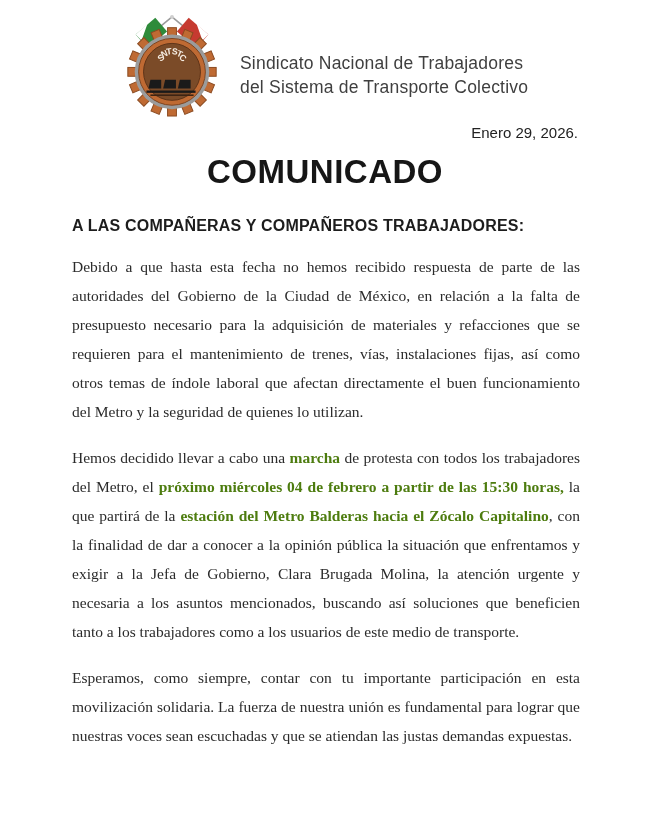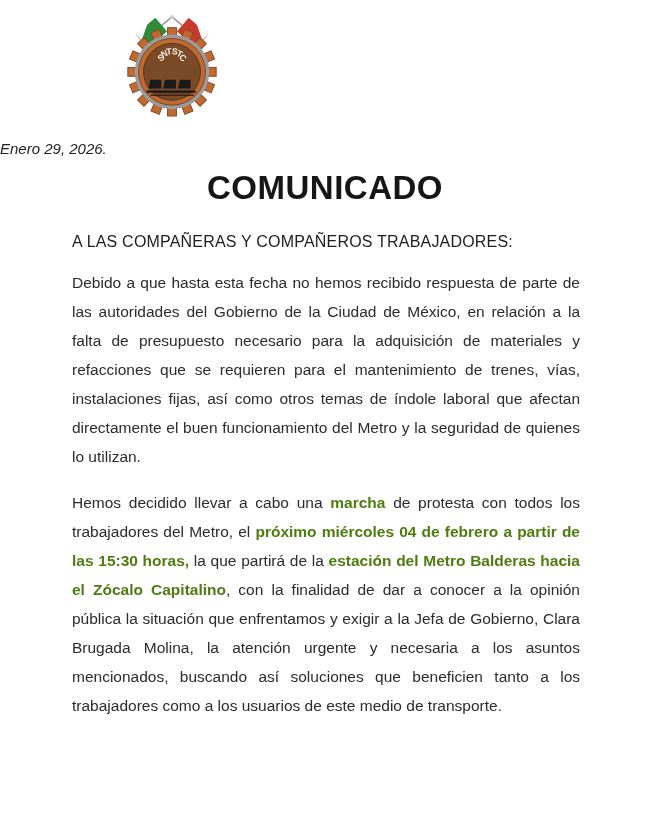--- a/index.html
+++ b/index.html
@@ -27,43 +27,42 @@
   }
   .org-name {
     margin-left: 14px;
     padding-top: 22px;
     font-size: 17.5px;
     line-height: 24px;
     color: #3f3f3f;
     letter-spacing: 0.2px;
   }
   .date-line {
-    text-align: left;
+    text-align: right;
     padding-right: 72px;
-    margin-top: 28px;
+    margin-top: 12px;
     font-size: 15px;
     color: #222222;
-    font-style: italic;
   }
   .doc-title {
     text-align: center;
     margin-top: 12px;
     font-size: 33px;
     font-weight: bold;
     letter-spacing: 0.5px;
     color: #161616;
   }
   .salutation {
     margin: 26px 70px 12px 72px;
     font-size: 16px;
-    font-weight: normal;
+    font-weight: bold;
     color: #1d1d1d;
     letter-spacing: 0.2px;
   }
-  .body-copy { margin: 0 70px 0 72px; }
+  .body-copy { margin: 0 70px 0 72px; font-family: Liberation Serif, serif; }
   .body-copy p {
     font-size: 15.5px;
     line-height: 29px;
     text-align: justify;
     color: #2b2b2b;
     margin-top: 17px;
   }
   .body-copy p b { color: #4d7c0f; }
 </style>
 </head>
@@ -126,26 +125,31 @@
 
         <g fill="#1a1a1a">
           <polygon points="33,70 44,70 44,79 31,79"></polygon>
           <polygon points="48,70 59,70 59,79 46,79"></polygon>
           <polygon points="63,70 74,70 74,79 61,79"></polygon>
           <rect x="29" y="81" width="50" height="2.4"></rect>
           <rect x="33" y="85" width="44" height="1.6" fill="#3d2413"></rect>
         </g>
       </svg>
     </div>
+    <div class="org-name">
+      <div>Sindicato Nacional de Trabajadores</div>
+      <div>del Sistema de Transporte Colectivo</div>
+    </div>
   </div>
 
   <div class="date-line">Enero 29, 2026.</div>
 
   <div class="doc-title">COMUNICADO</div>
 
   <div class="salutation">A LAS COMPAÑERAS Y COMPAÑEROS TRABAJADORES:</div>
 
   <div class="body-copy">
     <p>Debido a que hasta esta fecha no hemos recibido respuesta de parte de las autoridades del Gobierno de la Ciudad de México, en relación a la falta de presupuesto necesario para la adquisición de materiales y refacciones que se requieren para el mantenimiento de trenes, vías, instalaciones fijas, así como otros temas de índole laboral que afectan directamente el buen funcionamiento del Metro y la seguridad de quienes lo utilizan.</p>
     <p><span>Hemos decidido llevar a cabo una </span><b>marcha</b><span> de protesta con todos los trabajadores del Metro, el </span><b>próximo miércoles 04 de febrero a partir de las 15:30 horas,</b><span> la que partirá de la </span><b>estación del Metro Balderas hacia el Zócalo Capitalino</b><span>, con la finalidad de dar a conocer a la opinión pública la situación que enfrentamos y exigir a la Jefa de Gobierno, Clara Brugada Molina, la atención urgente y necesaria a los asuntos mencionados, buscando así soluciones que beneficien tanto a los trabajadores como a los usuarios de este medio de transporte.</span></p>
+    <p>Esperamos, como siempre, contar con tu importante participación en esta movilización solidaria. La fuerza de nuestra unión es fundamental para lograr que nuestras voces sean escuchadas y que se atiendan las justas demandas expuestas.</p>
   </div>
 
 </div>
 
 </body></html>

